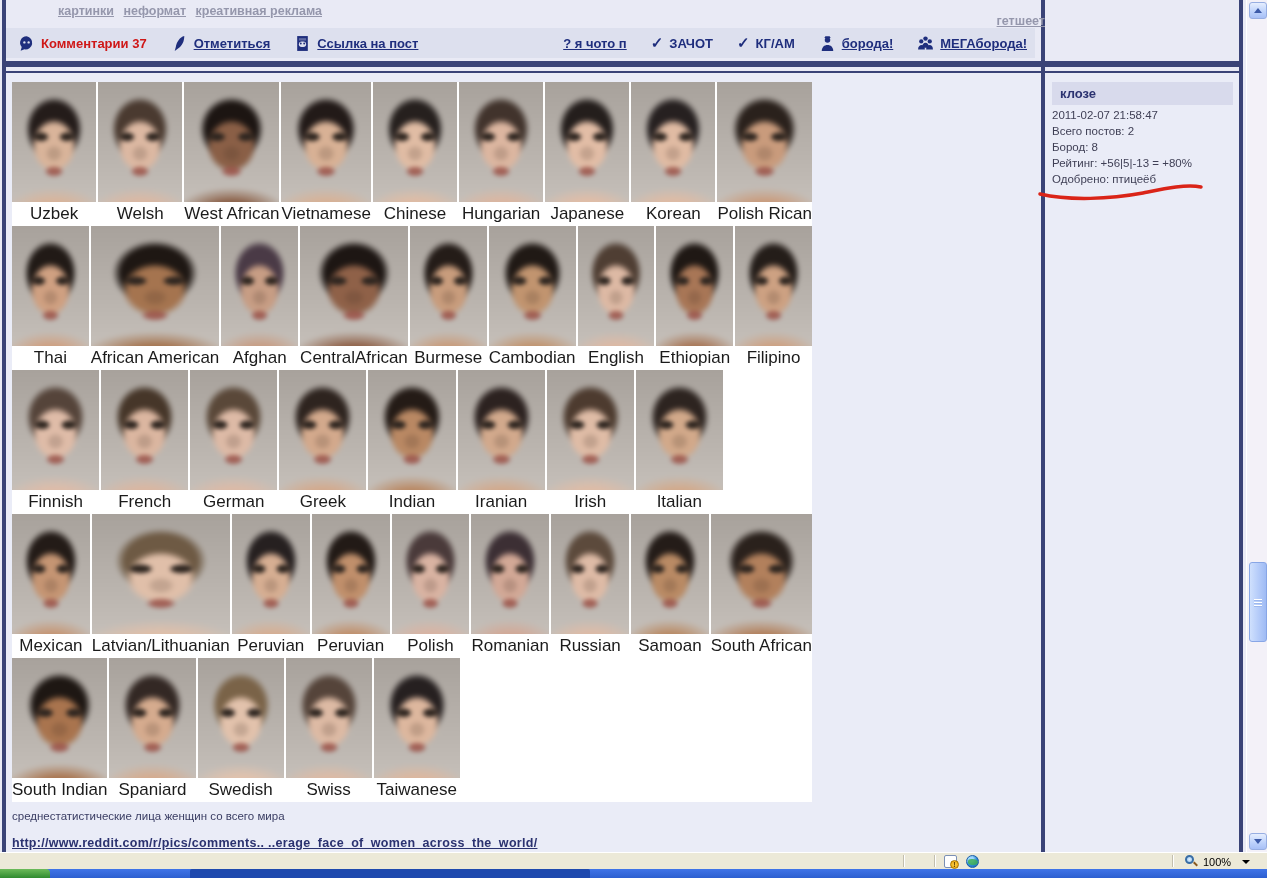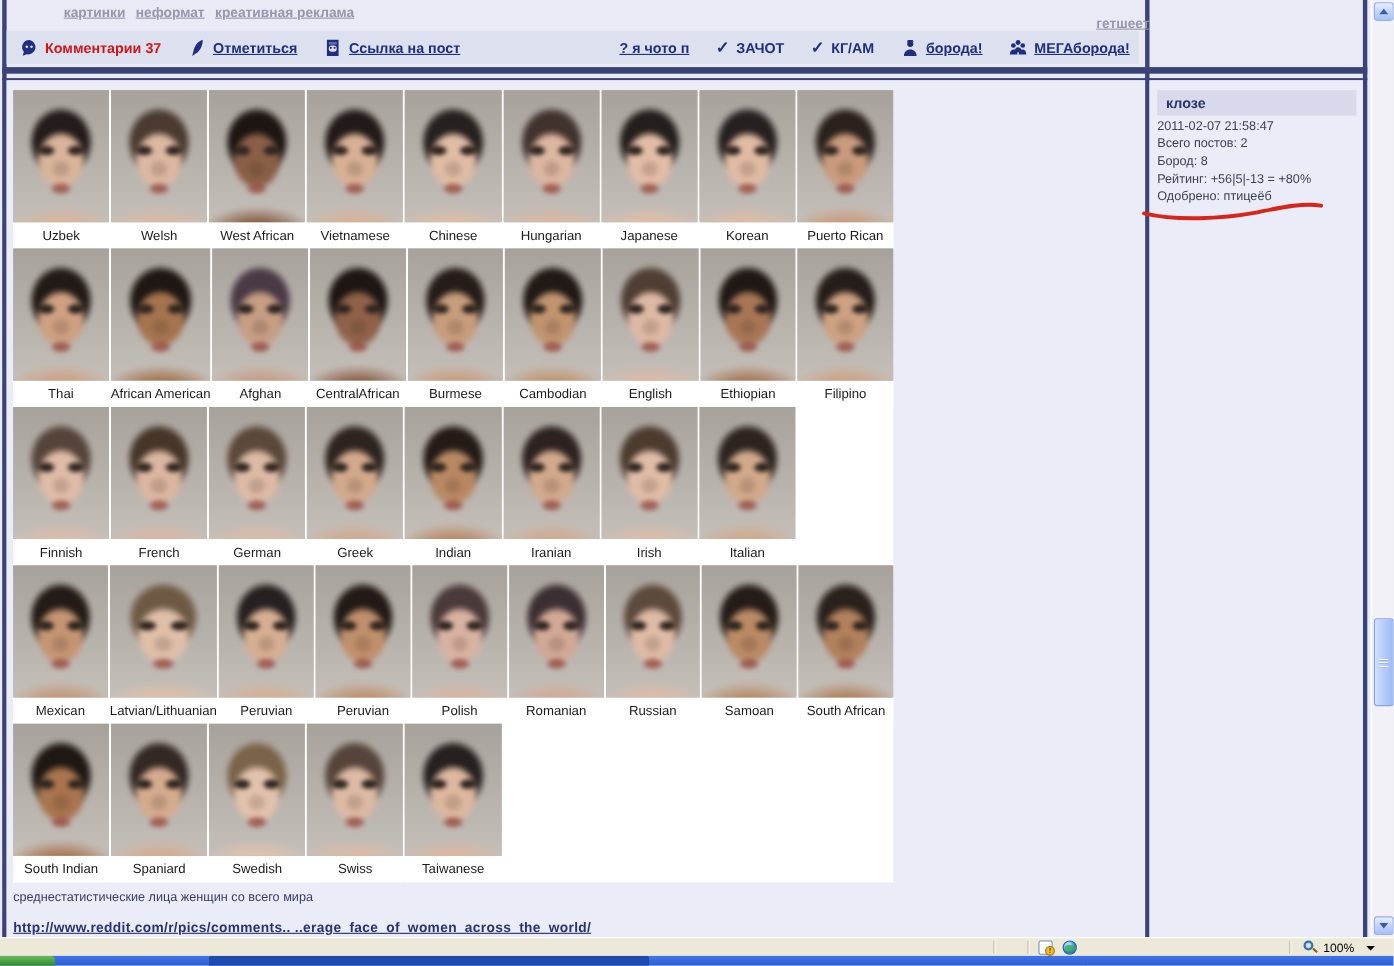--- a/index.html
+++ b/index.html
@@ -45,21 +45,21 @@
     background:
       radial-gradient(ellipse 9% 4% at 36% 46%, #2f2620 65%, rgba(0,0,0,0) 100%),
       radial-gradient(ellipse 9% 4% at 64% 46%, #2f2620 65%, rgba(0,0,0,0) 100%),
       radial-gradient(ellipse 11% 4.5% at 50% 73%, rgba(155,82,72,0.85) 55%, rgba(0,0,0,0) 100%),
       radial-gradient(ellipse 10% 7% at 50% 59%, rgba(60,40,30,0.18) 50%, rgba(0,0,0,0) 100%),
       radial-gradient(ellipse 31% 27% at 50% 53%, var(--skin) 60%, rgba(0,0,0,0) 80%),
       radial-gradient(ellipse 44% 36% at 50% 40%, var(--hair) 56%, rgba(0,0,0,0) 72%),
       radial-gradient(ellipse 75% 26% at 50% 104%, var(--skin) 28%, rgba(0,0,0,0) 72%),
       linear-gradient(#a7a19b, #c6c0ba);
   }
-  .face-label { height:24px; background:#fff; color:#1b1b1b; font-size:12px;
+  .face-label { height:24px; background:#fff; color:#1b1b1b; font-size:17px;
                 display:flex; align-items:center; justify-content:center; white-space:nowrap; }
 
   .caption { position:absolute; left:6px; top:737px; font-size:11.5px; color:#3a3d63; }
   .post-link { position:absolute; left:6px; top:763px; font-size:12.5px; font-weight:bold;
                color:#2b3270; text-decoration:underline; letter-spacing:0.3px; cursor:pointer; }
 
   
   .user-box { position:absolute; left:7px; top:9px; width:181px; }
   .user-box-header { background:#d8daec; padding:4px 8px; font-size:13px; font-weight:bold; color:#2b3270; cursor:pointer; }
   .user-line { font-size:11.5px; color:#3f3f55; margin-top:4px; line-height:12px; }
@@ -241,21 +241,21 @@
           <div class="face-cell">
             <div class="face">
               <div class="face-art" style="--skin: #e0bba3; --hair: #262020;"></div>
             </div>
             <div class="face-label">Korean</div>
           </div>
           <div class="face-cell">
             <div class="face">
               <div class="face-art" style="--skin: #c99b7c; --hair: #2a211c;"></div>
             </div>
-            <div class="face-label">Puerto Rican</div>
+            <div class="face-label">Polish Rican</div>
           </div>
         </div>
         <div class="face-row">
           <div class="face-cell">
             <div class="face">
               <div class="face-art" style="--skin: #cfa081; --hair: #211a16;"></div>
             </div>
             <div class="face-label">Thai</div>
           </div>
           <div class="face-cell">

